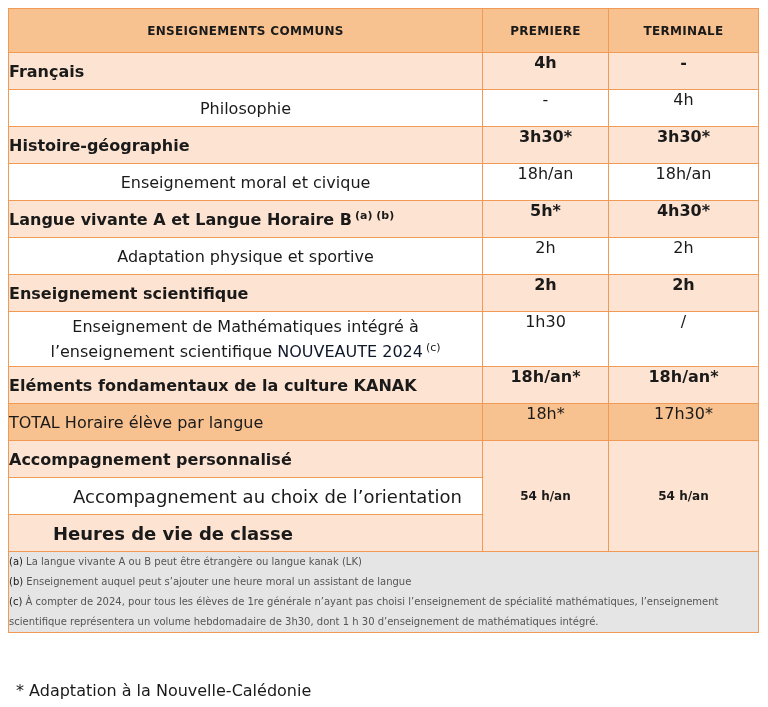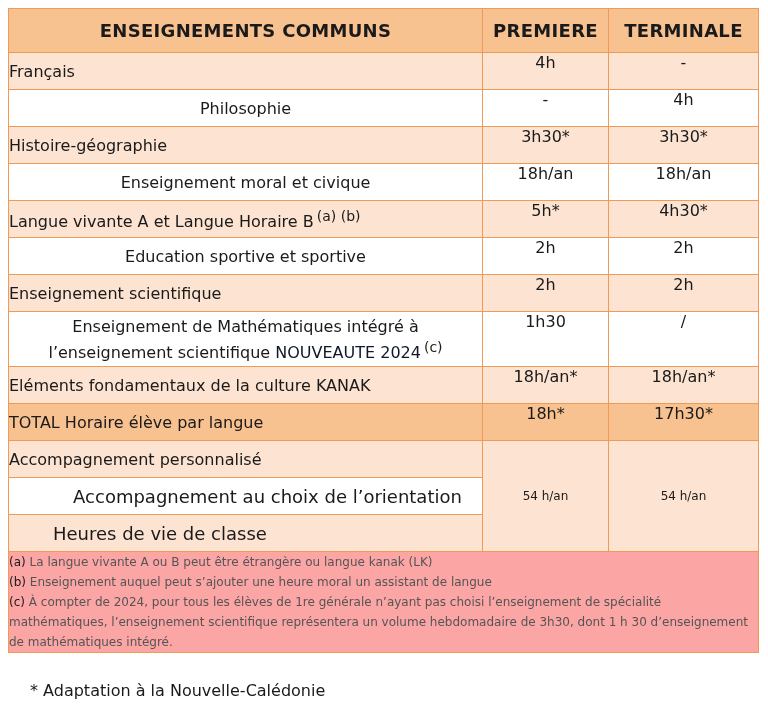--- a/index.html
+++ b/index.html
@@ -2,38 +2,38 @@
 <html><head>
 <meta charset="utf-8">
 <style>
   html, body { margin: 0; padding: 0; background: #ffffff; }
   body { width: 768px; height: 707px; position: relative; overflow: hidden;
          font-family: "DejaVu Sans", sans-serif; color: #1a1a1a; }
   table.grid { position: absolute; left: 8px; top: 8px; width: 750px;
                border-collapse: collapse; table-layout: fixed; }
   table.grid td, table.grid th { border: 1.5px solid #f09a55; padding: 0; }
   col.c1 { width: 474px; } col.c2 { width: 126px; } col.c3 { width: 150px; }
-  th { background: #f8c190; height: 43px; font-weight: bold; font-size: 18px;
+  th { background: #f8c190; height: 43px; font-weight: bold; font-size: 12px;
        letter-spacing: 0.3px; color: #1a1a1a; text-align: center; }
   th.first { text-align: center; }
   td { height: 36px; font-size: 16px; }
   td.label { padding-left: 9px; text-align: left; vertical-align: middle; }
   td.val { text-align: center; vertical-align: top; padding-top: 6px; }
-  tr.peach td { background: #fde3d1; }
+  tr.peach td { background: #fde3d1; font-weight: bold; }
   tr.white td { background: #ffffff; text-align: center; }
   tr.total td { background: #f8c190; }
   tr.tall td { height: 54px; }
   tr.tall td.label { line-height: 21px; margin-top: 24px; }
-  sup.note { font-size: 14px; vertical-align: 6px; margin-left: 3px; }
+  sup.note { font-size: 11px; vertical-align: 6px; margin-left: 3px; }
   .red { color: #0f172a; }
   td.merged { background: #fde3d1 !important; text-align: center; vertical-align: middle; font-size: 12px; }
   tr.big td.label { font-size: 18px; padding-left: 44px; }
-  td.foot { background: #fca5a5; padding: 6px 8px 6px 8px; font-size: 12px; color: #555; line-height: 20px; vertical-align: top; height: auto; }
+  td.foot { background: #e5e5e5; padding: 6px 8px 6px 8px; font-size: 10px; color: #555; line-height: 20px; vertical-align: top; height: auto; }
   .fn-key { color: #1a1a1a; }
-  .adapt { position: absolute; left: 30px; top: 681px; font-size: 16px; color: #1a1a1a; }
+  .adapt { position: absolute; left: 16px; top: 681px; font-size: 16px; color: #1a1a1a; }
 </style>
 </head>
 <body>
 
 <table class="grid">
   <colgroup>
       <col class="c1">
       <col class="c2">
       <col class="c3">
     </colgroup>
@@ -62,21 +62,21 @@
     <td class="label">Enseignement moral et civique</td>
     <td class="val">18h/an</td>
     <td class="val">18h/an</td>
   </tr>
   <tr class="peach">
     <td class="label"><span>Langue vivante A et Langue Horaire B</span><sup class="note">(a) (b)</sup></td>
     <td class="val">5h*</td>
     <td class="val">4h30*</td>
   </tr>
   <tr class="white">
-    <td class="label">Education sportive et sportive</td>
+    <td class="label">Adaptation physique et sportive</td>
     <td class="val">2h</td>
     <td class="val">2h</td>
   </tr>
   <tr class="peach">
     <td class="label">Enseignement scientifique</td>
     <td class="val">2h</td>
     <td class="val">2h</td>
   </tr>
   <tr class="white tall">
     <td class="label">

